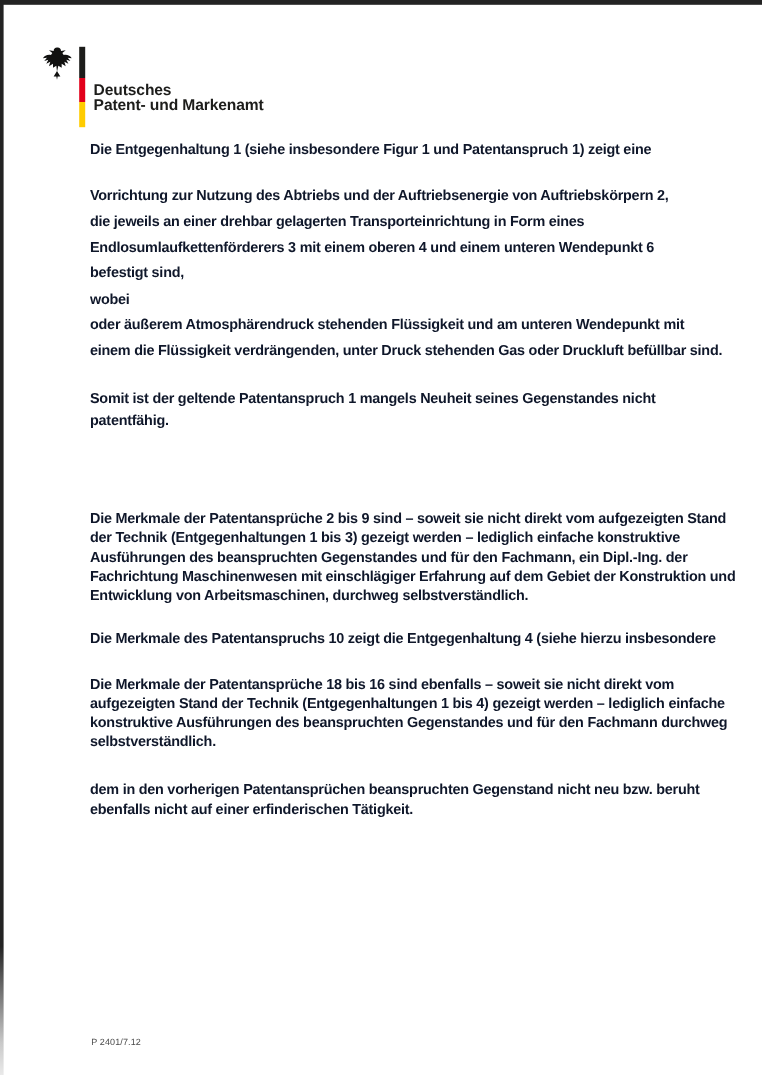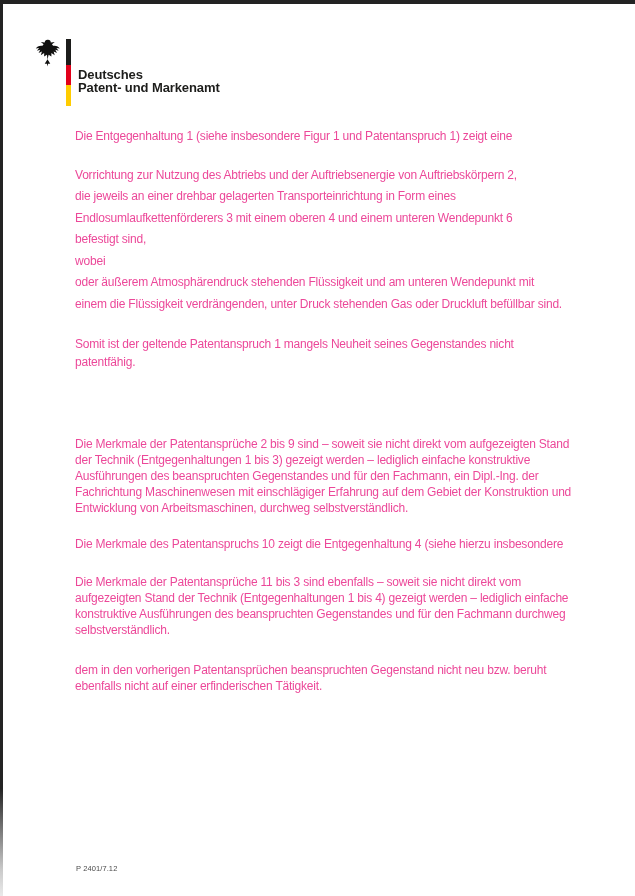--- a/index.html
+++ b/index.html
@@ -17,21 +17,21 @@
   .logo{position:absolute;left:35px;top:37px;}
   .eagle{position:absolute;left:0;top:1px;width:25px;height:29px;}
   .flagbar{position:absolute;left:31px;top:2px;width:5px;height:67px;display:flex;flex-direction:column;}
   .flagbar .seg-black{height:26px;}
   .flagbar .seg-red{height:20px;}
   .flagbar .seg-gold{height:21px;}
   .orgname{position:absolute;left:43px;top:3px;color:#1d1d1b;font-weight:bold;
     font-size:13px;line-height:13px;letter-spacing:-0.1px;white-space:nowrap;margin-top:28px;}
 
   
-  .doc-body{position:absolute;left:75px;top:126px;width:525px;color:#ec4899;}
+  .doc-body{position:absolute;left:75px;top:114px;width:525px;color:#0f172a;font-weight:bold;}
   .para{margin:0;}
   .line{white-space:nowrap;font-size:12px;letter-spacing:-0.2px;}
   .para.wide  .line{line-height:21.5px;}
   .para.medium .line{line-height:18px;}
   .para.normal .line{line-height:16px;}
 
   
   .form-code{position:absolute;left:76px;top:864px;font-size:7.5px;color:#4a4a4a;letter-spacing:0.1px;}
 </style>
 </head>
@@ -77,21 +77,21 @@
       <div class="line">Die Merkmale der Patentansprüche 2 bis 9 sind – soweit sie nicht direkt vom aufgezeigten Stand</div>
       <div class="line">der Technik (Entgegenhaltungen 1 bis 3) gezeigt werden – lediglich einfache konstruktive</div>
       <div class="line">Ausführungen des beanspruchten Gegenstandes und für den Fachmann, ein Dipl.-Ing. der</div>
       <div class="line">Fachrichtung Maschinenwesen mit einschlägiger Erfahrung auf dem Gebiet der Konstruktion und</div>
       <div class="line">Entwicklung von Arbeitsmaschinen, durchweg selbstverständlich.</div>
     </div>
     <div class="para normal" style="margin-top: 20px;">
       <div class="line">Die Merkmale des Patentanspruchs 10 zeigt die Entgegenhaltung 4 (siehe hierzu insbesondere</div>
     </div>
     <div class="para normal" style="margin-top: 22px;">
-      <div class="line">Die Merkmale der Patentansprüche 11 bis 3 sind ebenfalls – soweit sie nicht direkt vom</div>
+      <div class="line">Die Merkmale der Patentansprüche 18 bis 16 sind ebenfalls – soweit sie nicht direkt vom</div>
       <div class="line">aufgezeigten Stand der Technik (Entgegenhaltungen 1 bis 4) gezeigt werden – lediglich einfache</div>
       <div class="line">konstruktive Ausführungen des beanspruchten Gegenstandes und für den Fachmann durchweg</div>
       <div class="line">selbstverständlich.</div>
     </div>
     <div class="para normal" style="margin-top: 24px;">
       <div class="line">dem in den vorherigen Patentansprüchen beanspruchten Gegenstand nicht neu bzw. beruht</div>
       <div class="line">ebenfalls nicht auf einer erfinderischen Tätigkeit.</div>
     </div>
   </div>
 

